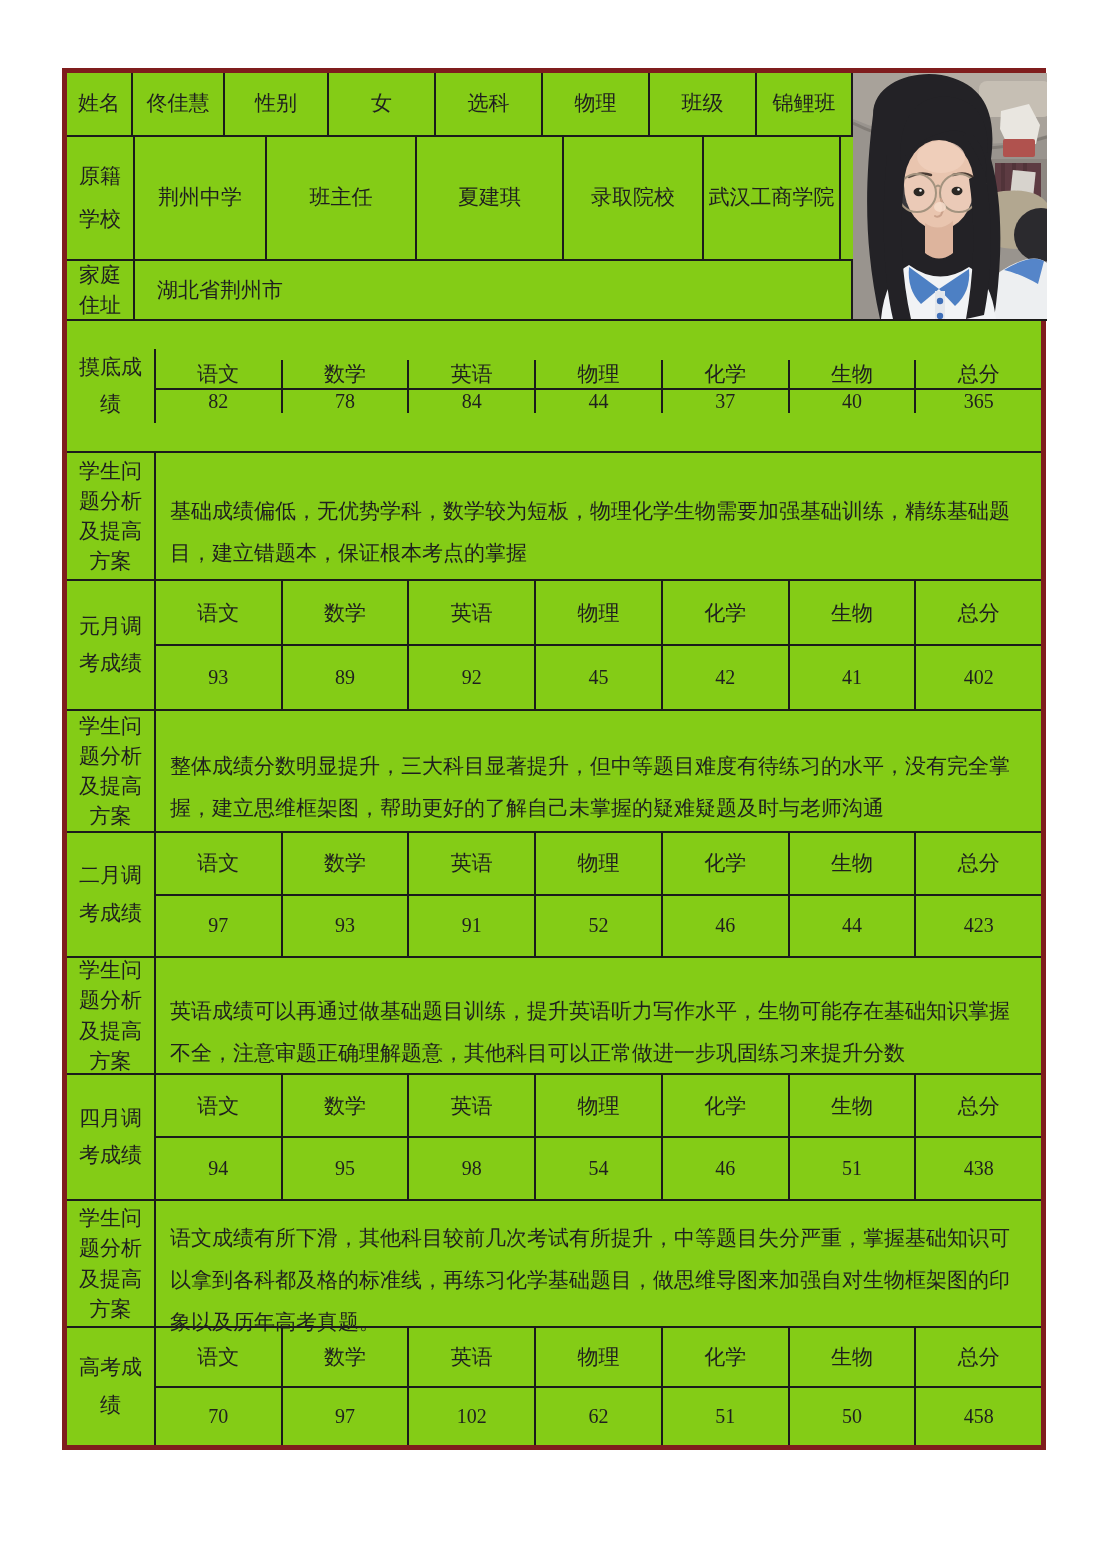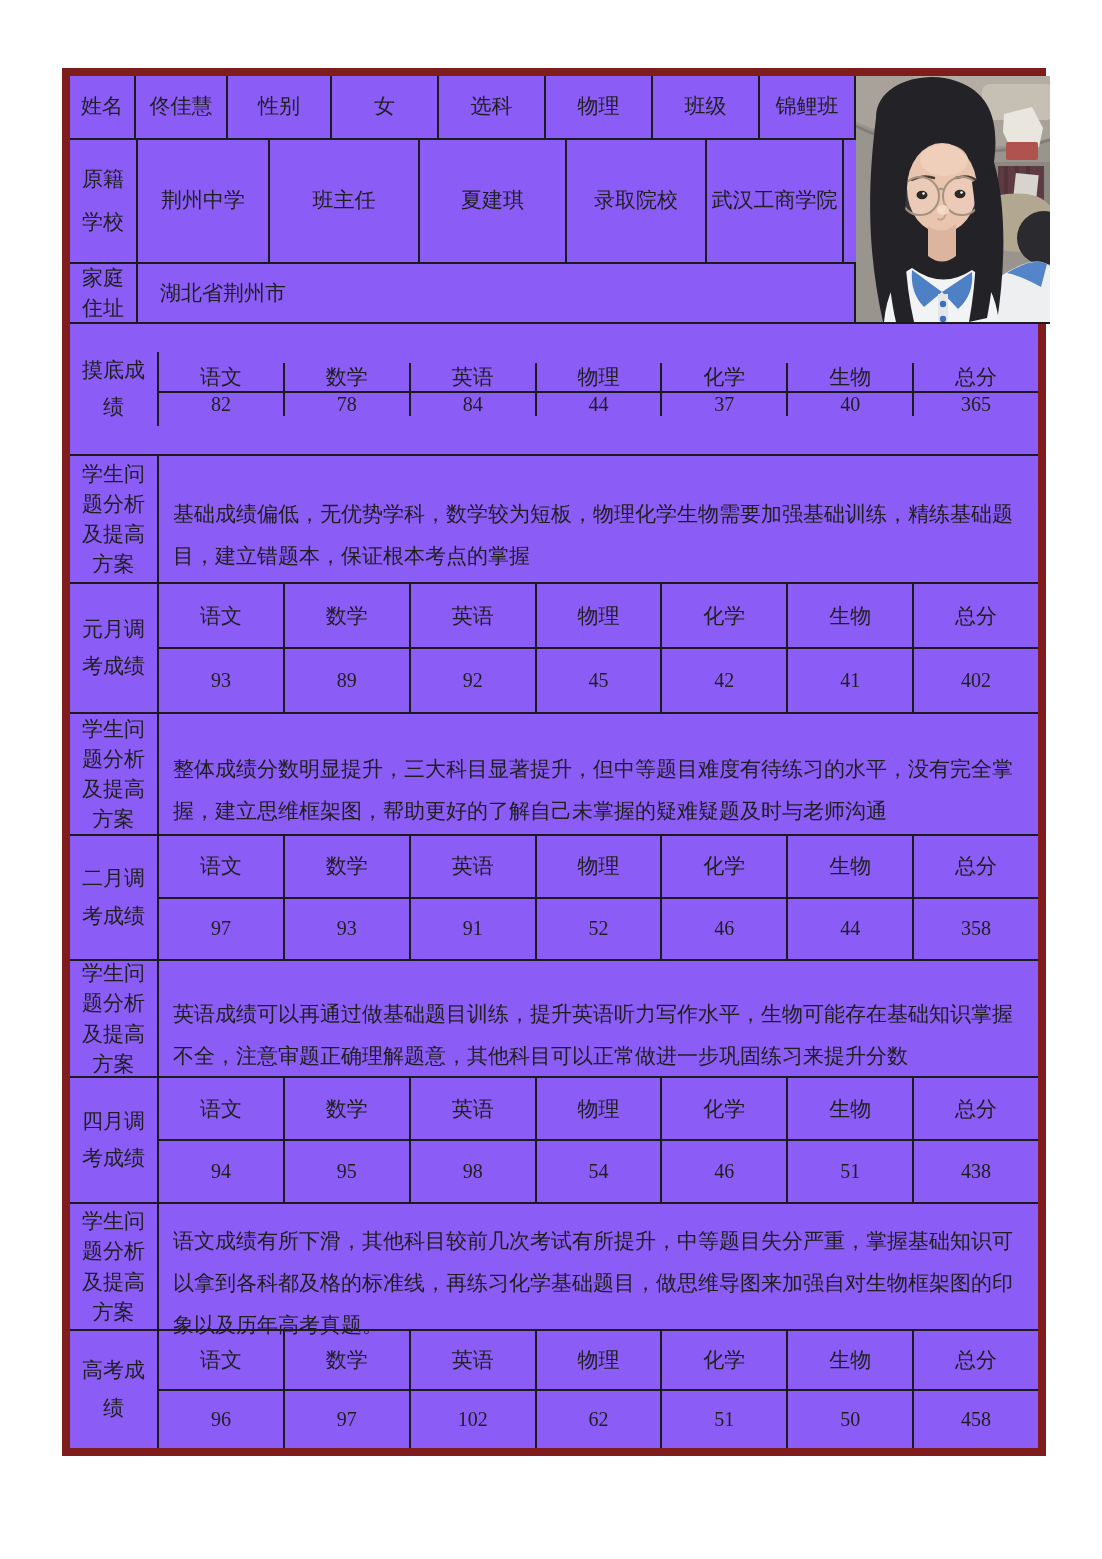--- a/index.html
+++ b/index.html
@@ -8,22 +8,22 @@
     background: #ffffff;
     font-family: "Liberation Serif", "DejaVu Serif", serif;
     color: #1f1f1f;
     position: relative;
   }
   .doc-table {
     position: absolute;
     left: 62px;
     top: 68px;
     width: 984px;
-    border: 8px solid #7f1d1d;
-    background: #8b5cf6;
+    border: 5px solid #7f1d1d;
+    background: #84cc16;
   }
   
   .info-wrap { position: relative; width: 100%; height: 248px; }
   .irow { display: flex; width: 786px; border-bottom: 2px solid #1b1b1b; }
   .r1 { height: 64px; }
   .r2 { height: 124px; }
   .r3 { height: 60px; }
   .irow .cell {
     border-right: 2px solid #1b1b1b;
     display: flex; align-items: center; justify-content: center;
@@ -222,21 +222,21 @@
         <div class="scell">生物</div>
         <div class="scell">总分</div>
       </div>
       <div class="srow vals">
         <div class="scell">97</div>
         <div class="scell">93</div>
         <div class="scell">91</div>
         <div class="scell">52</div>
         <div class="scell">46</div>
         <div class="scell">44</div>
-        <div class="scell">358</div>
+        <div class="scell">423</div>
       </div>
     </div>
   </div>
 
   <div class="ablock a117">
     <div class="slabel">学生问题分析及提高方案</div>
     <div class="atext">
         <span>英语成绩可以再通过做基础题目训练，提升英语听力写作水平，生物可能存在基础知识掌握不全，注意审题正确理解题意，其他科目可以正常做进一步巩固练习来提升分数</span>
       </div>
   </div>
@@ -278,21 +278,21 @@
       <div class="srow head">
         <div class="scell">语文</div>
         <div class="scell">数学</div>
         <div class="scell">英语</div>
         <div class="scell">物理</div>
         <div class="scell">化学</div>
         <div class="scell">生物</div>
         <div class="scell">总分</div>
       </div>
       <div class="srow vals">
-        <div class="scell">96</div>
+        <div class="scell">70</div>
         <div class="scell">97</div>
         <div class="scell">102</div>
         <div class="scell">62</div>
         <div class="scell">51</div>
         <div class="scell">50</div>
         <div class="scell">458</div>
       </div>
     </div>
   </div>
 

